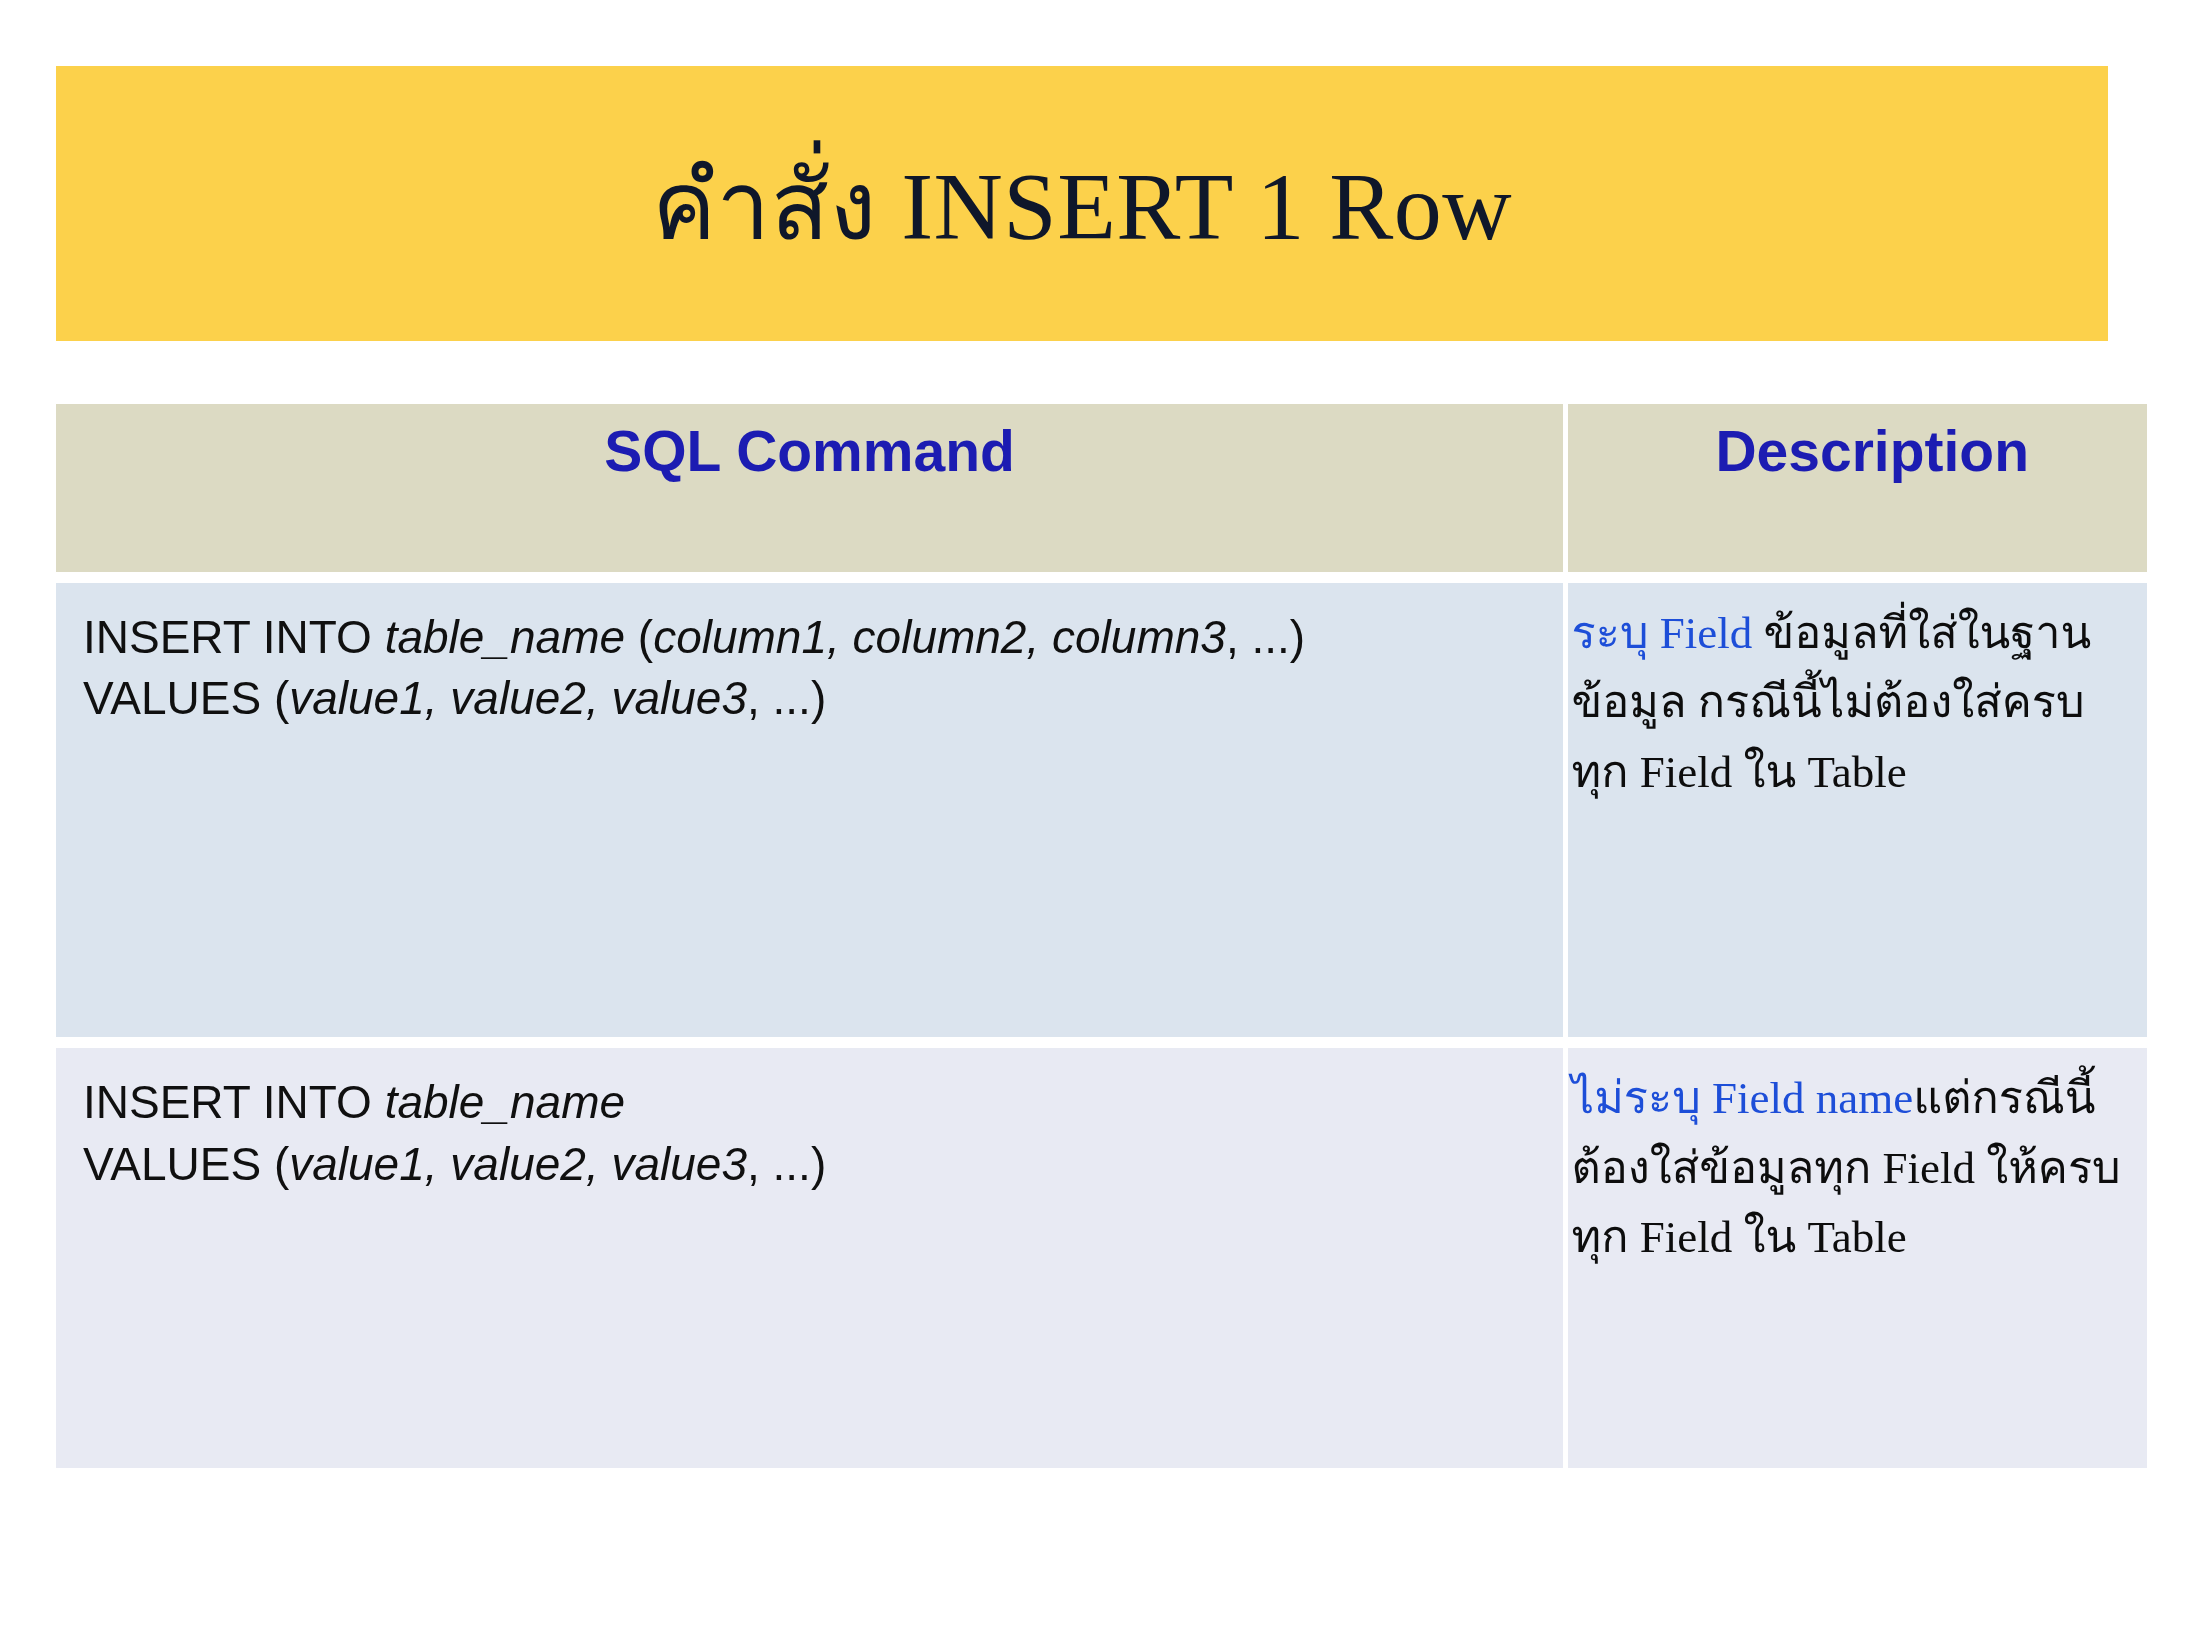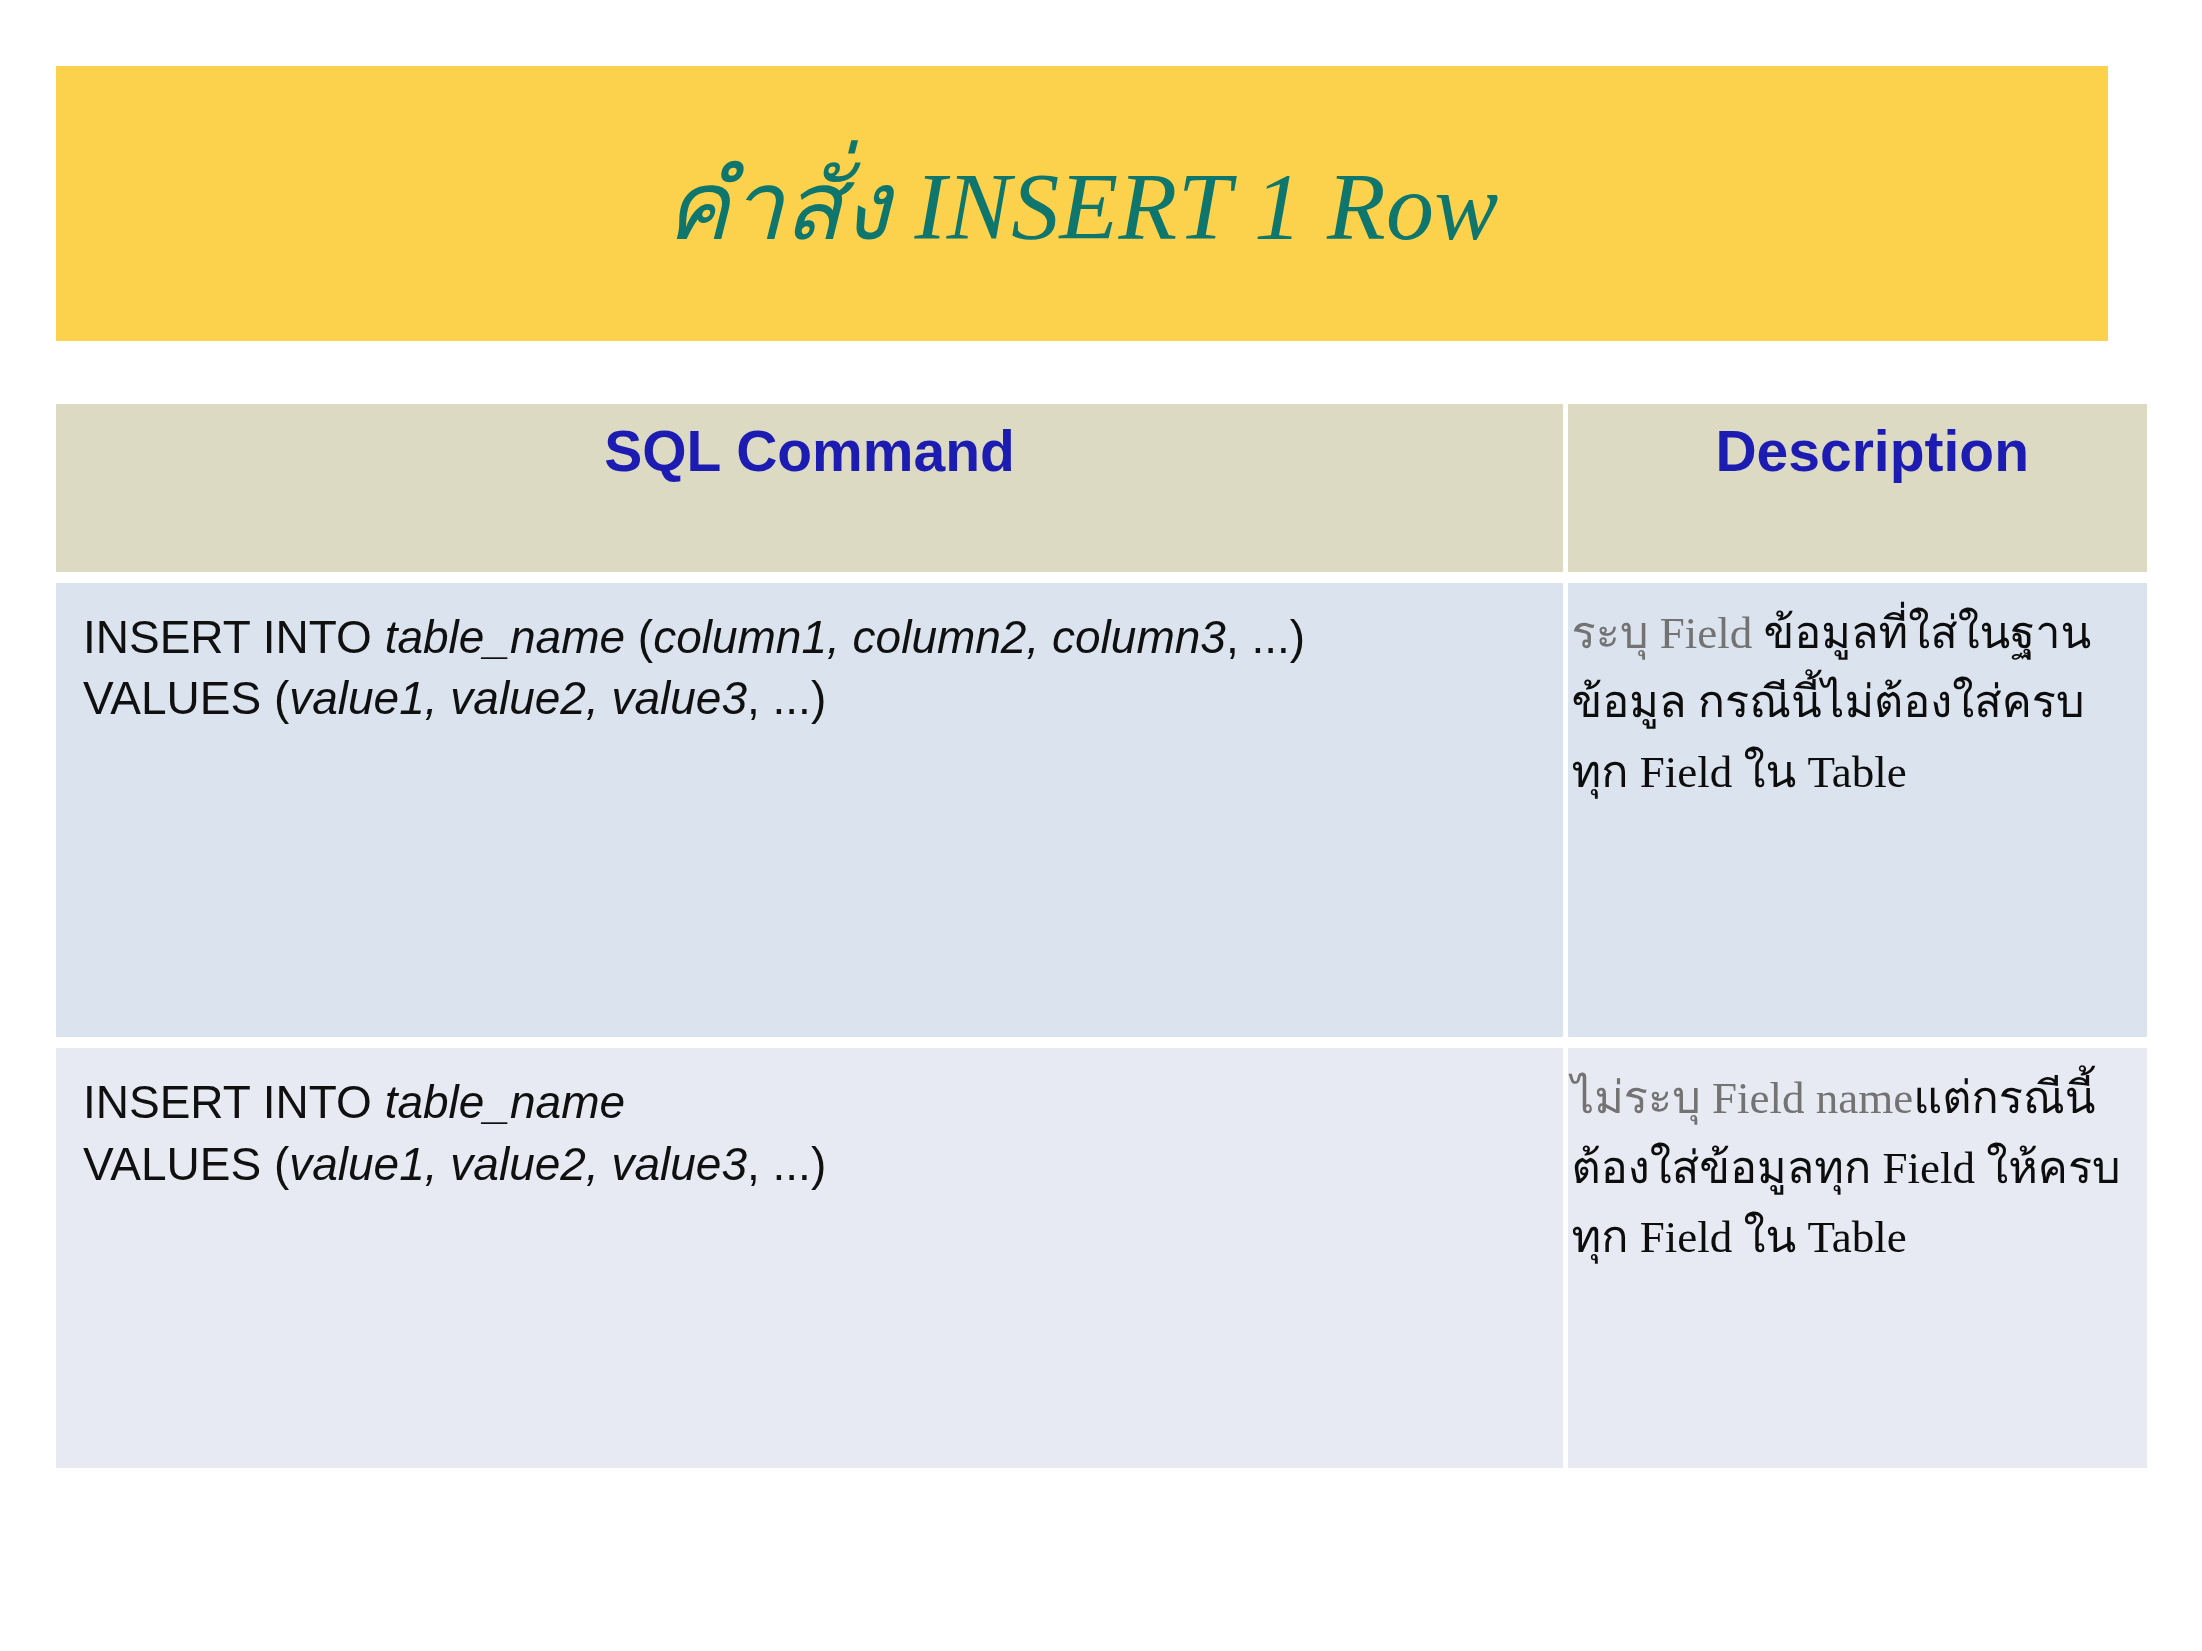--- a/index.html
+++ b/index.html
@@ -24,26 +24,25 @@
     height: 275px;
     background: #FCD14B;
     display: flex;
     align-items: center;
     justify-content: center;
   }
   #title-text {
     font-family: "Liberation Serif", "DejaVu Serif", serif;
     font-size: 96px;
     line-height: 1.1;
-    color: #0f766e;
+    color: #0f172a;
     letter-spacing: 0.4px;
     white-space: nowrap;
     text-align: center;
     transform: translateY(3.4px);
-    font-style: italic;
   }
 
   
   #sql-table {
     position: absolute;
     left: 56px;
     top: 404px;
     width: 2188px;
     height: 1064px;
   }
@@ -114,21 +113,21 @@
     padding: 15.5px 8.6px 0 3.4px;
   }
   .desc-text {
     font-family: "Liberation Serif", "DejaVu Serif", serif;
     font-size: 45px;
     line-height: 1.55;
     color: #0d0d0d;
     word-break: break-word;
   }
   .desc-text .hl {
-    color: #737373;
+    color: #1d4ed8;
   }
 </style>
 </head>
 <body>
 
 <div id="title-banner">
   <div id="title-text">คำสั่ง INSERT 1 Row</div>
 </div>
 
 <div id="sql-table">

